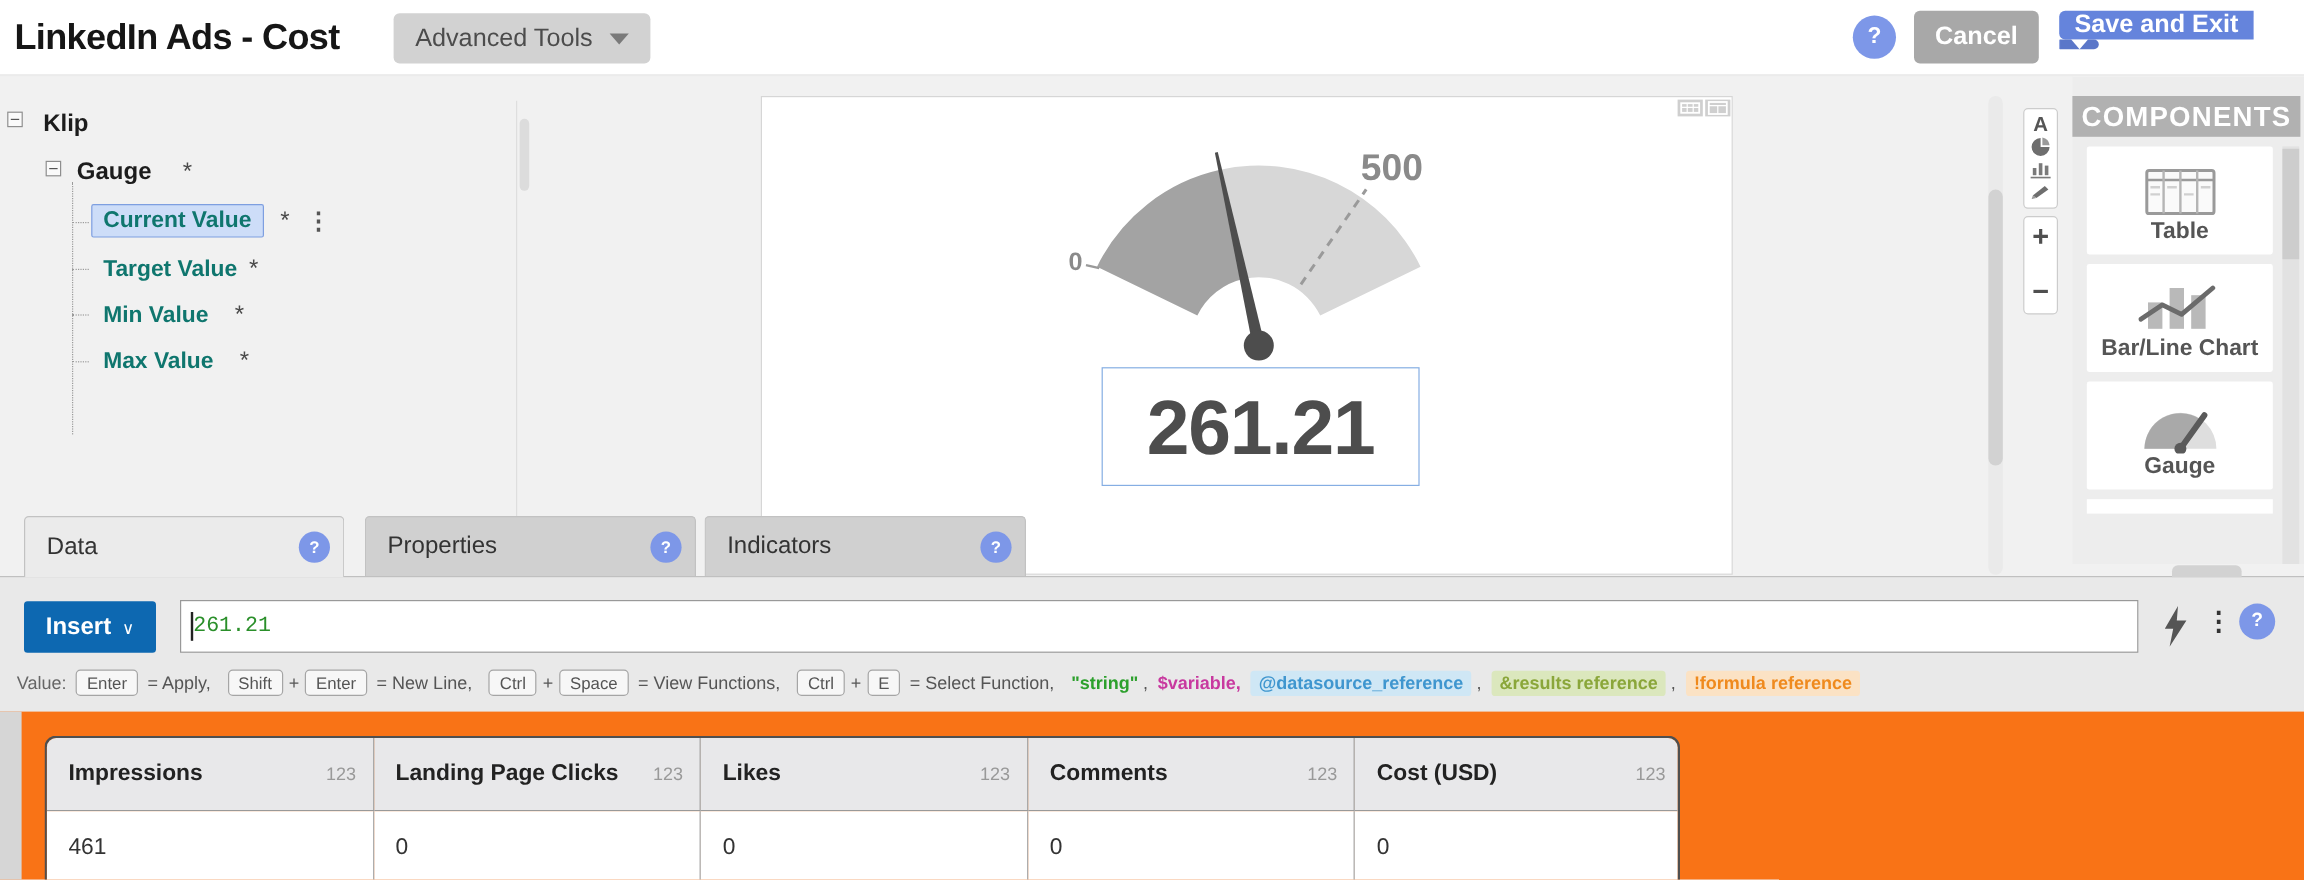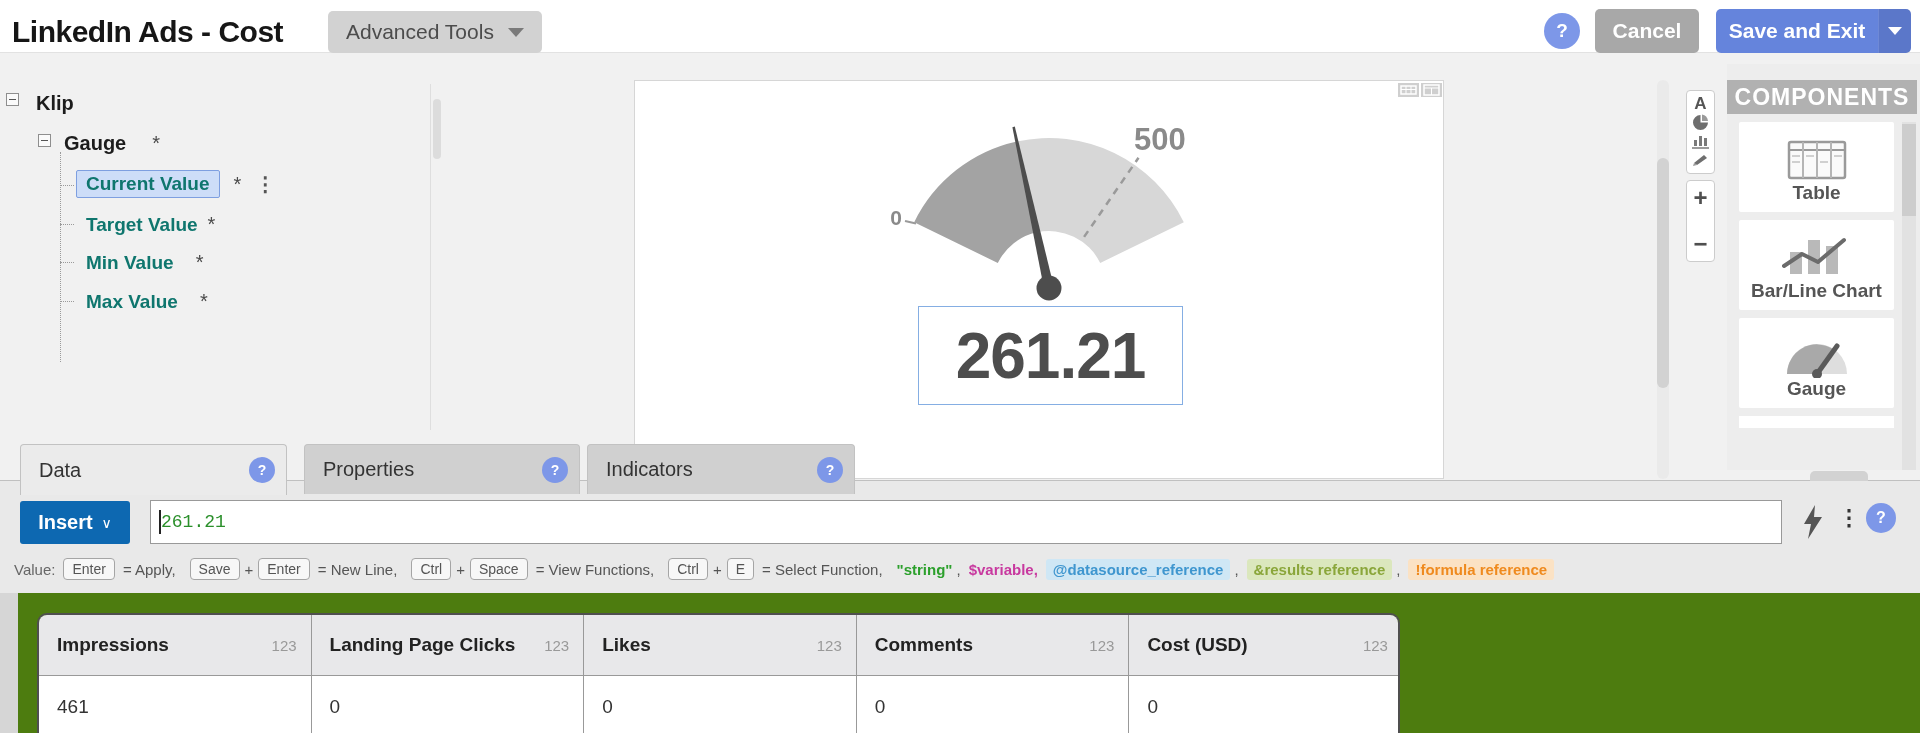--- a/index.html
+++ b/index.html
@@ -1,28 +1,28 @@
 <!DOCTYPE html>
 <html><head>
 <meta charset="utf-8">
 <style>
   * { margin:0; padding:0; box-sizing:border-box; }
   html,body { width:1920px; height:733px; overflow:hidden; }
   body { font-family:"Liberation Sans", sans-serif; background:#f1f1f1; position:relative; }
   .abs { position:absolute; }
 
   
-  .topbar { position:absolute; left:0; top:0; width:1920px; height:53px; background:#ffffff; border-bottom:1px solid #e2e2e2; z-index:30; }
+  .topbar { position:absolute; left:0; top:0; width:1920px; height:63px; background:#ffffff; border-bottom:1px solid #e2e2e2; z-index:30; }
   .page-title { position:absolute; left:12px; top:0; height:63px; display:flex; align-items:center; font-size:30px; font-weight:bold; color:#161616; letter-spacing:-0.5px; }
   .adv-btn { position:absolute; left:328px; top:11px; height:42px; padding:0 18px; background:#d2d2d2; border-radius:5px; display:flex; align-items:center; gap:14px; font-size:21px; color:#4c4c4c; cursor:pointer; }
   .tri-down { width:0; height:0; border-left:8px solid transparent; border-right:8px solid transparent; border-top:9px solid #7a7a7a; }
   .help-circle { border-radius:50%; background:#7d97e8; color:#fff; font-weight:bold; display:flex; align-items:center; justify-content:center; }
   .help-top { position:absolute; left:1544px; top:13px; width:36px; height:36px; font-size:19px; }
   .btn-cancel { position:absolute; left:1595px; top:9px; width:104px; height:44px; background:#a8a8a8; border-radius:5px; color:#ffffff; font-size:21px; font-weight:bold; display:flex; align-items:center; justify-content:center; cursor:pointer; }
-  .btn-save { position:absolute; left:1716px; top:9px; height:44px; display:flex; cursor:pointer; }
+  .btn-save { position:absolute; left:1716px; top:9px; height:44px; display:flex; cursor:pointer;flex-direction:column; }
   .btn-save .main { width:162px; background:#6584dc; border-radius:5px 0 0 5px; color:#fff; font-size:21px; font-weight:bold; display:flex; align-items:center; justify-content:center; }
   .btn-save .arrow { width:33px; background:#5b77c9; border-radius:0 5px 5px 0; display:flex; align-items:center; justify-content:center; border-left:1px solid #6f89d6; }
   .btn-save .arrow .tri-down { border-top-color:#ffffff; border-left-width:7px; border-right-width:7px; border-top-width:8px; }
 
   
   .mid { position:absolute; left:0; top:64px; width:1920px; height:366px; background:#f1f1f1; }
 
   
   .tree { position:absolute; left:0; top:0; width:430px; height:366px; }
   .expander { position:absolute; width:13px; height:13px; border:1px solid #8e8e8e; background:#fafafa; cursor:pointer; }
@@ -60,21 +60,21 @@
   .components { position:absolute; left:1727px; top:0; width:193px; height:406px; background:#ededed; }
   .comp-header { position:absolute; left:0; top:16px; width:190px; height:34px; background:#b1b1b1; color:#ffffff; font-weight:bold; font-size:23px; letter-spacing:1px; display:flex; align-items:center; justify-content:center; }
   .comp-card { position:absolute; left:12px; width:155px; height:90px; background:#ffffff; border-radius:2px; display:flex; flex-direction:column; align-items:center; justify-content:flex-end; padding-bottom:8px; cursor:pointer; }
   .comp-label { font-size:19px; font-weight:bold; color:#555555; }
   .comp-scroll { position:absolute; left:175px; top:58px; width:14px; height:348px; background:#e2e2e2; }
   .comp-thumb { position:absolute; left:175px; top:60px; width:14px; height:92px; background:#cdcdcd; cursor:pointer; }
   .comp-strip { position:absolute; left:12px; top:352px; width:155px; height:12px; background:#ffffff; }
 
   
   .tabs { position:absolute; left:0; top:430px; width:1920px; height:50px; z-index:5; }
-  .tab { position:absolute; top:14px; height:50px; background:#d0d0d0; border:1px solid #c2c2c2; border-bottom:none; border-radius:4px 4px 0 0; display:flex; align-items:center; padding:0 14px 0 18px; font-size:20px; color:#333; cursor:pointer; }
+  .tab { position:absolute; top:0; height:50px; background:#d0d0d0; border:1px solid #c2c2c2; border-bottom:none; border-radius:4px 4px 0 0; display:flex; align-items:center; padding:0 14px 0 18px; font-size:20px; color:#333; cursor:pointer; }
   .tab.active { background:#ebebeb; height:51px; z-index:6; }
   .tab .help-circle { width:26px; height:26px; font-size:14px; position:absolute; right:11px; cursor:pointer; }
 
   
   .bottom { position:absolute; left:0; top:480px; width:1920px; height:253px; background:#e9e9e9; border-top:1px solid #c0c0c0; }
   .drawer-handle { position:absolute; left:1810px; top:-10px; width:58px; height:10px; background:#d2d2d2; border-radius:5px 5px 0 0; cursor:pointer; }
 
   .insert-btn { position:absolute; left:20px; top:20px; width:110px; height:43px; background:#0d68b1; border-radius:3px; color:#fff; display:flex; align-items:center; justify-content:center; gap:9px; font-size:20px; font-weight:bold; cursor:pointer; }
   .insert-btn .chev { font-size:14px; font-weight:normal; }
   .formula-input { position:absolute; left:150px; top:19px; width:1632px; height:44px; background:#ffffff; border:1px solid #999999; display:flex; align-items:center; padding-left:8px; cursor:text; }
@@ -90,21 +90,21 @@
   .plus-join { color:#555; margin:0 -3px; }
   .tok { padding:2px 7px; border-radius:3px; font-weight:bold; }
   .tok-string { color:#2ca02c; padding:0; }
   .tok-variable { color:#c8399f; padding:0; }
   .tok-datasource { color:#3f96cf; background:#cfe7f5; }
   .tok-results { color:#8aa63a; background:#dbe7bd; }
   .tok-formula { color:#ef8a1e; background:#fbe2c4; }
   .tok-sep { color:#555; margin-left:-4px; }
 
   
-  .table-band { position:absolute; left:0; top:112px; width:1920px; height:141px; background:#4d7c0f; }
+  .table-band { position:absolute; left:0; top:112px; width:1920px; height:141px; background:#f97316; }
   .band-strip { position:absolute; left:0; top:0; width:18px; height:141px; background:#d6d6d6; }
   .preview-table { position:absolute; left:37px; top:20px; width:1363px; border:2px solid #4f4f4f; border-bottom:none; border-radius:10px 10px 0 0; overflow:hidden; }
   .pt-row { display:flex; }
   .pt-cell { width:272.6px; flex:0 0 auto; border-right:1px solid #999; }
   .pt-cell:last-child { border-right:none; }
   .pt-head .pt-cell { background:#e8e8ea; height:61px; display:flex; align-items:center; justify-content:space-between; padding:0 14px 0 18px; border-bottom:1px solid #999; cursor:pointer; }
   .pt-head .name { font-size:19px; font-weight:bold; color:#222; }
   .pt-head .badge { font-size:15px; color:#999; }
   .pt-body .pt-cell { background:#ffffff; height:61px; display:flex; align-items:center; padding-left:18px; font-size:19px; color:#333; cursor:pointer; }
 </style>
@@ -318,21 +318,21 @@
   </svg>
   <div class="fx-kebab">⋮</div>
   <div class="help-circle help-fx">
     <span>?</span>
   </div>
 
   <div class="hints">
     <span>Value:</span>
     <kbd>Enter</kbd>
     <span class="hint-desc">= Apply,</span>
-    <kbd>Save</kbd>
+    <kbd>Shift</kbd>
     <span class="plus-join">+</span>
     <kbd>Enter</kbd>
     <span class="hint-desc">= New Line,</span>
     <kbd>Ctrl</kbd>
     <span class="plus-join">+</span>
     <kbd>Space</kbd>
     <span class="hint-desc">= View Functions,</span>
     <kbd>Ctrl</kbd>
     <span class="plus-join">+</span>
     <kbd>E</kbd>

